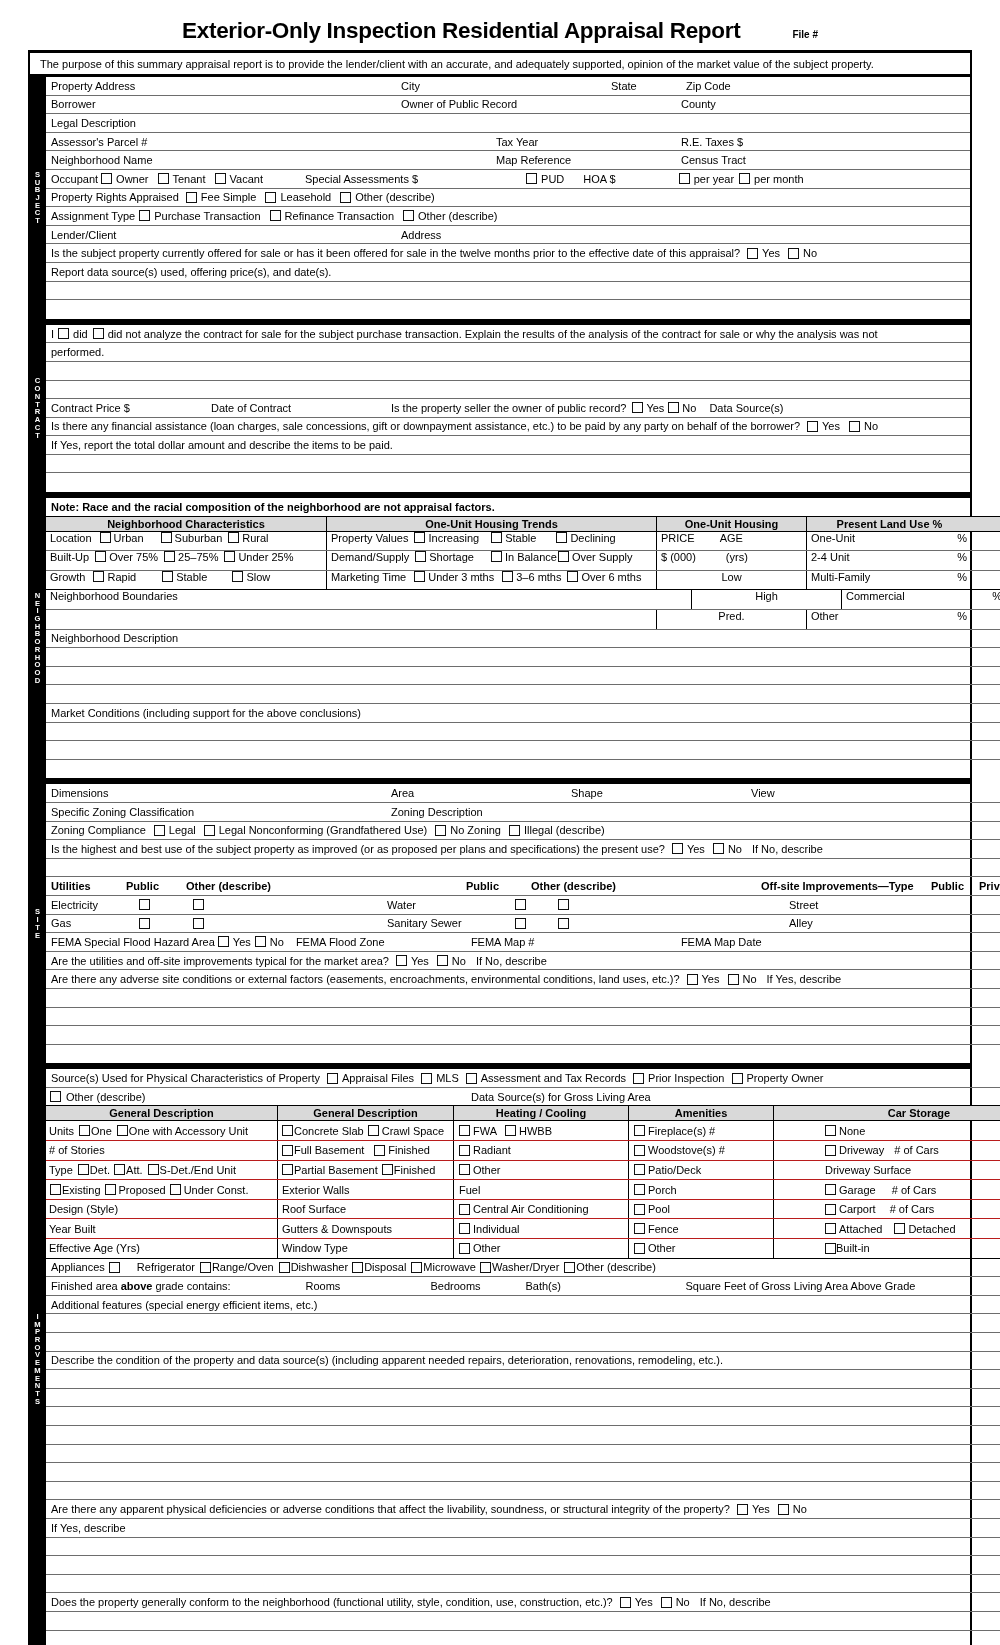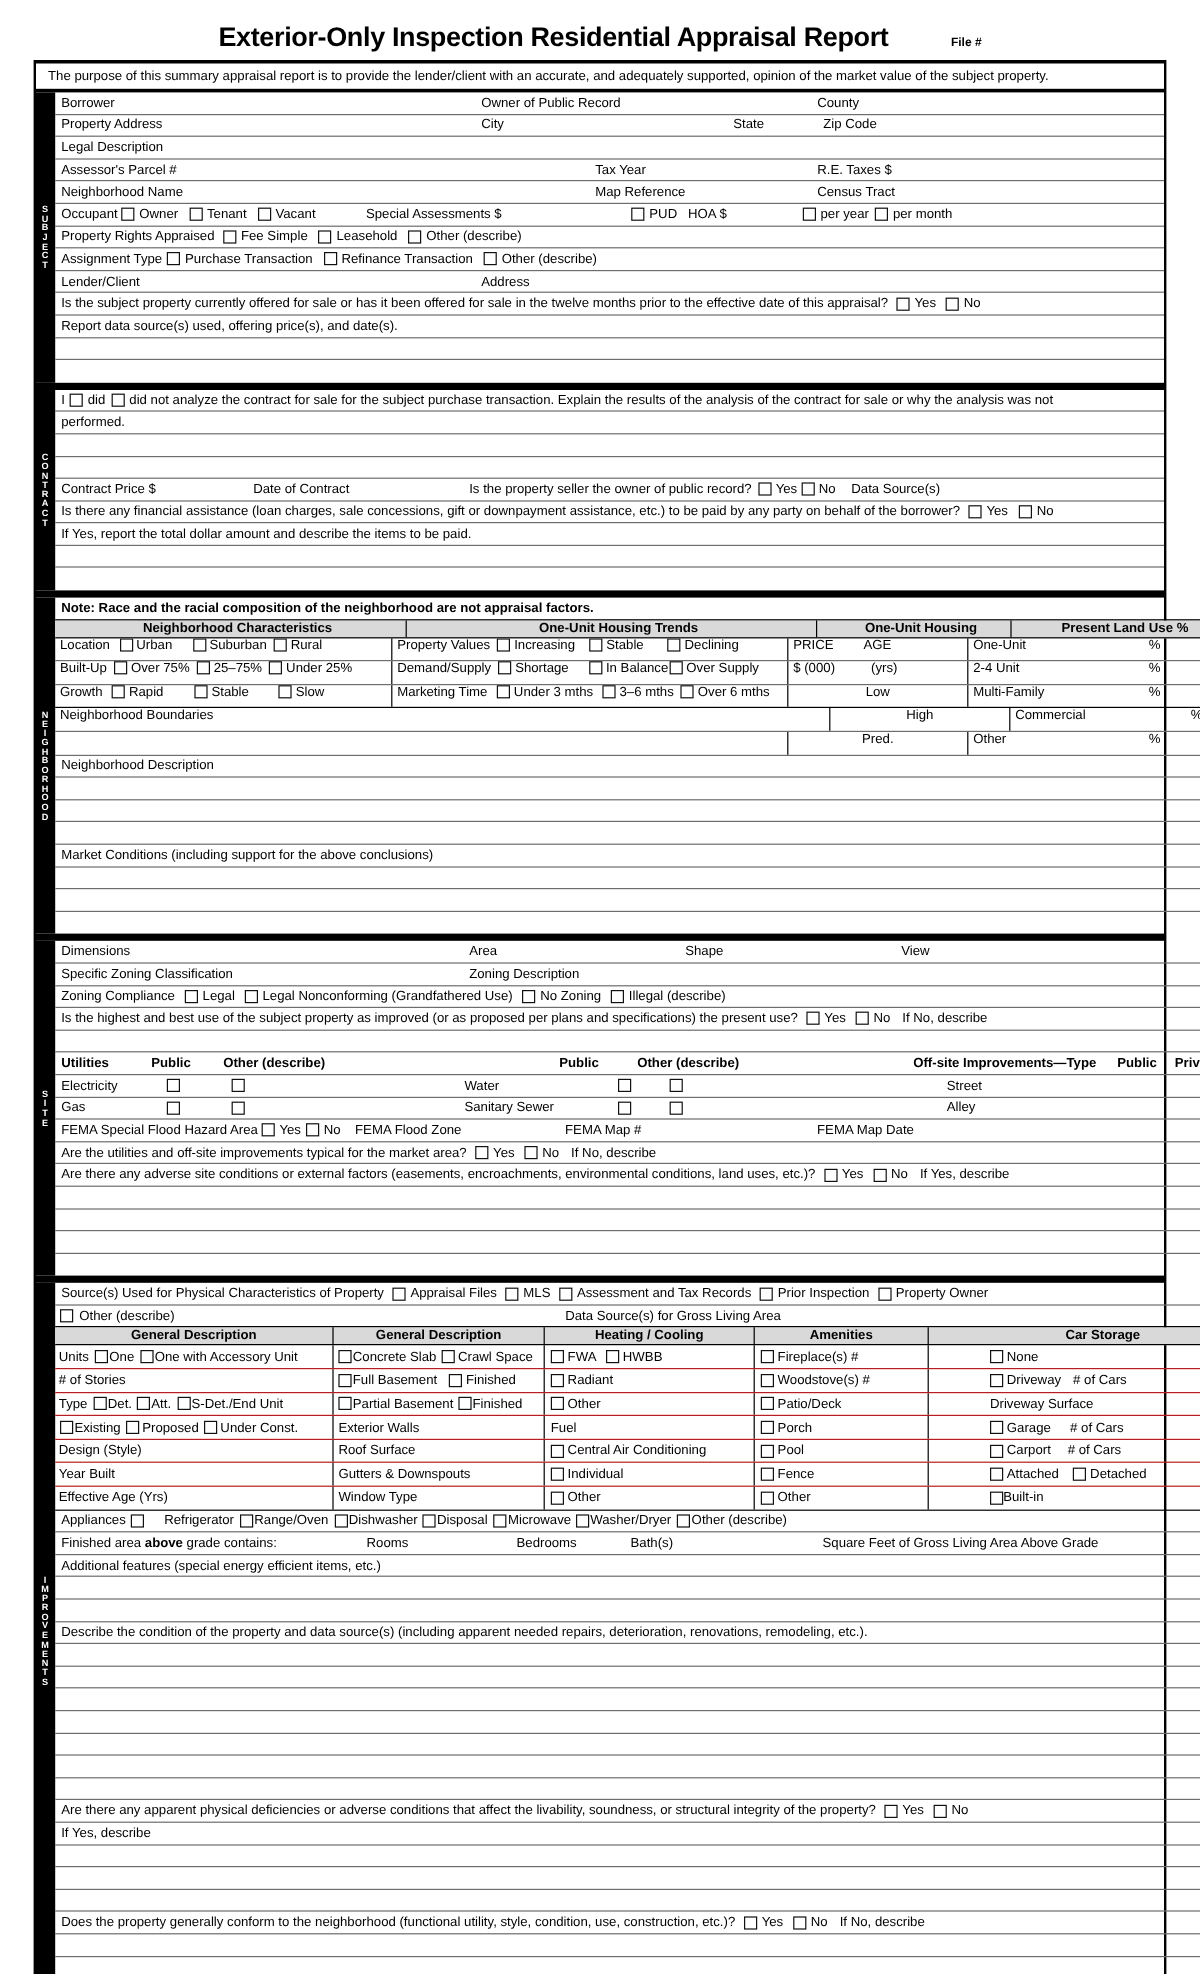--- a/index.html
+++ b/index.html
@@ -64,21 +64,21 @@
   .cb{
     display:inline-block;width:9px;height:9px;
     border:1.4px solid #111;background:#fff;
     margin:0 3px 0 3px;vertical-align:-1px;flex:0 0 auto;
   }
 
   
   .nb-head{display:flex;border-bottom:1px solid #000;background:#d9d9d9;}
   .nb-head div{
     font-size:11px;font-weight:bold;text-align:center;
-    padding:1px 0;border-right:1px solid #000;box-sizing:border-box;margin-left:12px;
+    padding:1px 0;border-right:1px solid #000;box-sizing:border-box;
   }
   .nb-head div:last-child{border-right:none;}
   .nb-row{display:flex;border-bottom:1px solid #6d6d6d;min-height:18.6px;}
   .nb-row > div{
     border-right:1px solid #000;box-sizing:border-box;
     display:flex;align-items:flex-start;font-size:11px;padding-left:4px;white-space:nowrap;
   }
   .nb-row > div:last-child{border-right:none;}
   .c1{width:281px;}
   .c2{width:330px;}
@@ -127,30 +127,30 @@
           <span>U</span>
           <span>B</span>
           <span>J</span>
           <span>E</span>
           <span>C</span>
           <span>T</span>
       </div>
       <div class="sec-body">
 
         <div class="row">
-          <div class="cell" style="width:345px">Borrower</div>
-          <div class="cell" style="width:275px">Owner of Public Record</div>
-          <div class="cell">County</div>
-        </div>
-
-        <div class="row">
           <div class="cell" style="width:345px">Property Address</div>
           <div class="cell" style="width:205px">City</div>
           <div class="cell" style="width:70px">State</div>
           <div class="cell">Zip Code</div>
+        </div>
+
+        <div class="row">
+          <div class="cell" style="width:345px">Borrower</div>
+          <div class="cell" style="width:275px">Owner of Public Record</div>
+          <div class="cell">County</div>
         </div>
 
         <div class="row">
           <div class="cell">Legal Description</div>
         </div>
 
         <div class="row">
           <div class="cell" style="width:440px">Assessor's Parcel #</div>
           <div class="cell" style="width:180px">Tax Year</div>
           <div class="cell">R.E. Taxes $</div>
@@ -166,21 +166,21 @@
           <div class="cell">Occupant</div>
           <span class="cb"></span>
           <span class="cell" style="padding-left:1px">Owner</span>
           <span class="cb" style="margin-left:9px"></span>
           <span class="cell" style="padding-left:1px">Tenant</span>
           <span class="cb" style="margin-left:9px"></span>
           <span class="cell" style="padding-left:1px">Vacant</span>
           <span class="cell" style="margin-left:37px">Special Assessments $</span>
           <span class="cb" style="margin-left:108px"></span>
           <span class="cell" style="padding-left:1px">PUD</span>
-          <span class="cell" style="margin-left:4px">HOA $</span>
+          <span class="cell" style="margin-left:14px">HOA $</span>
           <span class="cb" style="margin-left:63px"></span>
           <span class="cell" style="padding-left:1px">per year</span>
           <span class="cb" style="margin-left:5px"></span>
           <span class="cell" style="padding-left:1px">per month</span>
         </div>
 
         <div class="row">
           <div class="cell">Property Rights Appraised</div>
           <span class="cb" style="margin-left:7px"></span>
           <span class="cell" style="padding-left:1px">Fee Simple</span>

